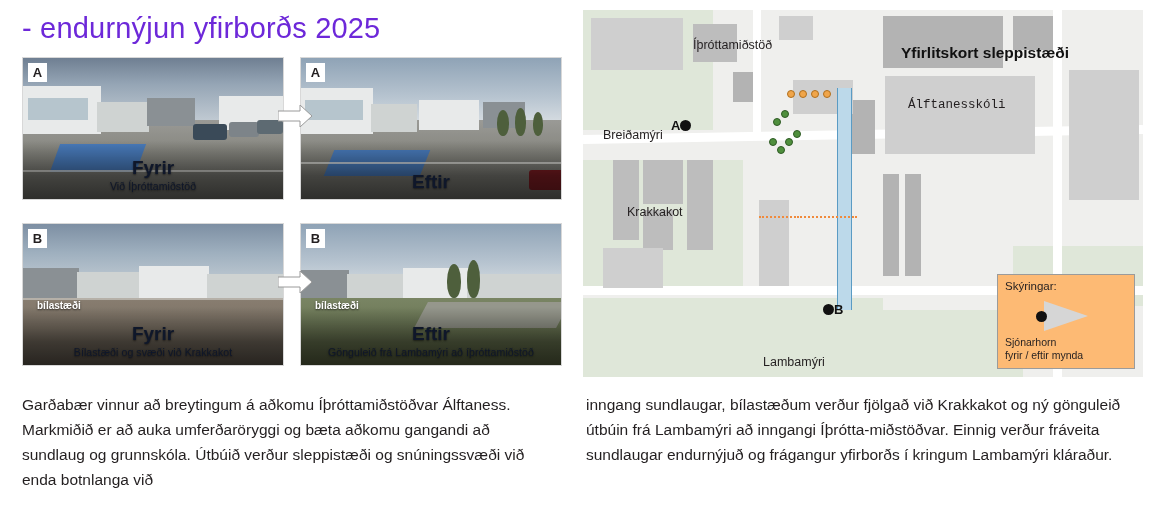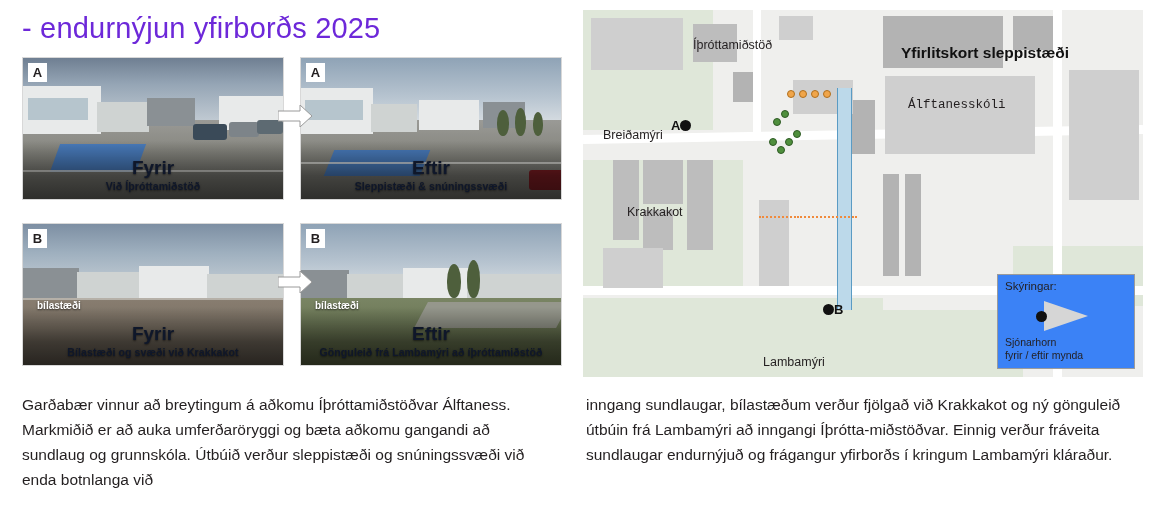--- a/index.html
+++ b/index.html
@@ -135,21 +135,21 @@
   }
   .photo-caption .big {
     display: block;
     font-size: 19px;
     font-weight: 700;
     line-height: 22px;
   }
   .photo-caption .small {
     display: block;
     font-size: 10.5px;
-    font-weight: 700;
+    font-weight: 400;
     line-height: 14px;
     letter-spacing: .1px;
   }
   .caption-scrim {
     position: absolute; left:0; right:0; bottom:0; height: 58px;
     background: linear-gradient(180deg, rgba(0,0,0,0) 0%, rgba(0,0,0,.45) 60%, rgba(0,0,0,.58) 100%);
     z-index: 3;
   }
   .label-chip {
     position: absolute;
@@ -251,21 +251,21 @@
     border-radius: 50%;
     background: #111;
     vertical-align: -1px;
   }
   .legend {
     position: absolute;
     right: 8px;
     bottom: 8px;
     width: 138px;
     height: 95px;
-    background: #3b82f6;
+    background: #fdba74;
     border: 1px solid #9b9b9b;
     box-sizing: border-box;
     padding: 5px 7px;
   }
   .legend-title {
     font-size: 11.5px;
     color: #231f20;
     margin-bottom: 4px;
   }
   .legend-sym {
@@ -342,21 +342,20 @@
         <div class="stripe-blue" style="left:28px;top:92px;width:96px;height:26px;transform:skewX(-22deg);"></div>
         <div class="tree" style="left:196px;top:52px;width:12px;height:26px;"></div>
         <div class="tree" style="left:214px;top:50px;width:11px;height:28px;"></div>
         <div class="tree" style="left:232px;top:54px;width:10px;height:24px;"></div>
         <div class="car" style="left:228px;top:112px;width:36px;height:20px;background:#7d1c22;"></div>
         <div class="road-line" style="left:0;top:104px;width:262px;height:2px;"></div>
         <div class="caption-scrim"></div>
         <div class="corner-tag">A</div>
         <div class="photo-caption">
           <span class="big">Eftir</span>
-          <span class="small">Sleppistæði &amp; snúningssvæði</span>
         </div>
       </div>
 
       <div class="photo p3">
         <div class="sky"></div>
         <div class="ground gravel"></div>
         <div class="bldg dark" style="left:0;top:44px;width:56px;height:30px;"></div>
         <div class="bldg" style="left:54px;top:48px;width:64px;height:26px;"></div>
         <div class="bldg white" style="left:116px;top:42px;width:70px;height:32px;"></div>
         <div class="bldg" style="left:184px;top:50px;width:78px;height:24px;"></div>

